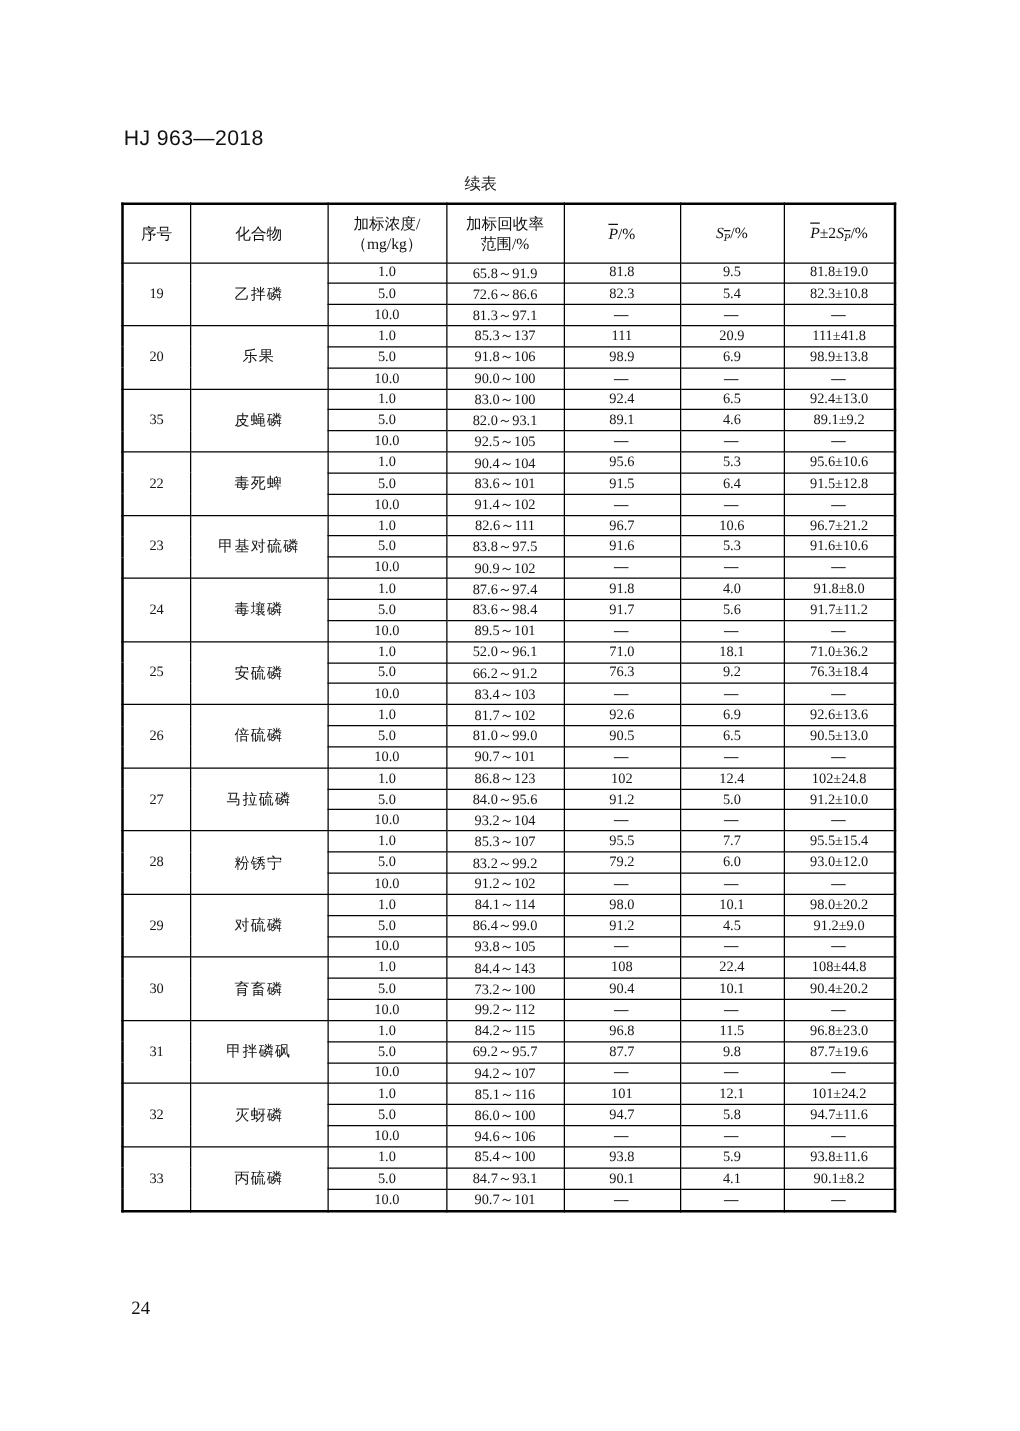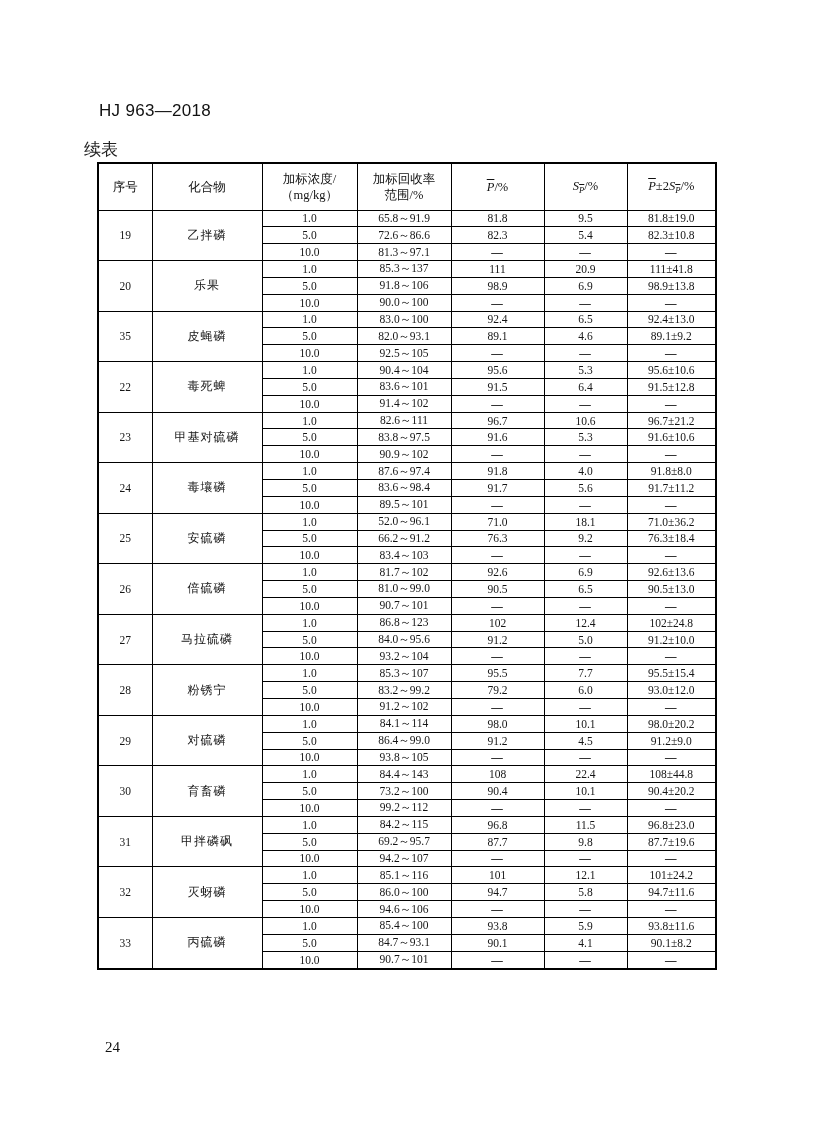--- a/index.html
+++ b/index.html
@@ -10,23 +10,23 @@
     font-family:"Liberation Serif",serif;
     color:#1b1b1b;
   }
   .page-title{
     position:absolute;left:99px;top:101px;
     font-family:"Liberation Sans",sans-serif;
     font-weight:normal;font-size:17px;letter-spacing:.3px;
     color:#111;
   }
   .cont-label{
-    position:absolute;left:84px;top:138px;width:618px;
-    text-align:left;padding-right:43px;box-sizing:border-box;
-    font-size:17px;color:#222;
+    position:absolute;left:97px;top:138px;width:618px;
+    text-align:center;padding-right:43px;box-sizing:border-box;
+    font-size:13px;color:#222;
   }
   table.data-table{
     position:absolute;left:97px;top:162px;
     width:618px;height:808px;
     border-collapse:collapse;table-layout:fixed;
     border:2px solid #000;
   }
   .data-table th,.data-table td{
     border:1px solid #000;
     text-align:center;vertical-align:middle;

